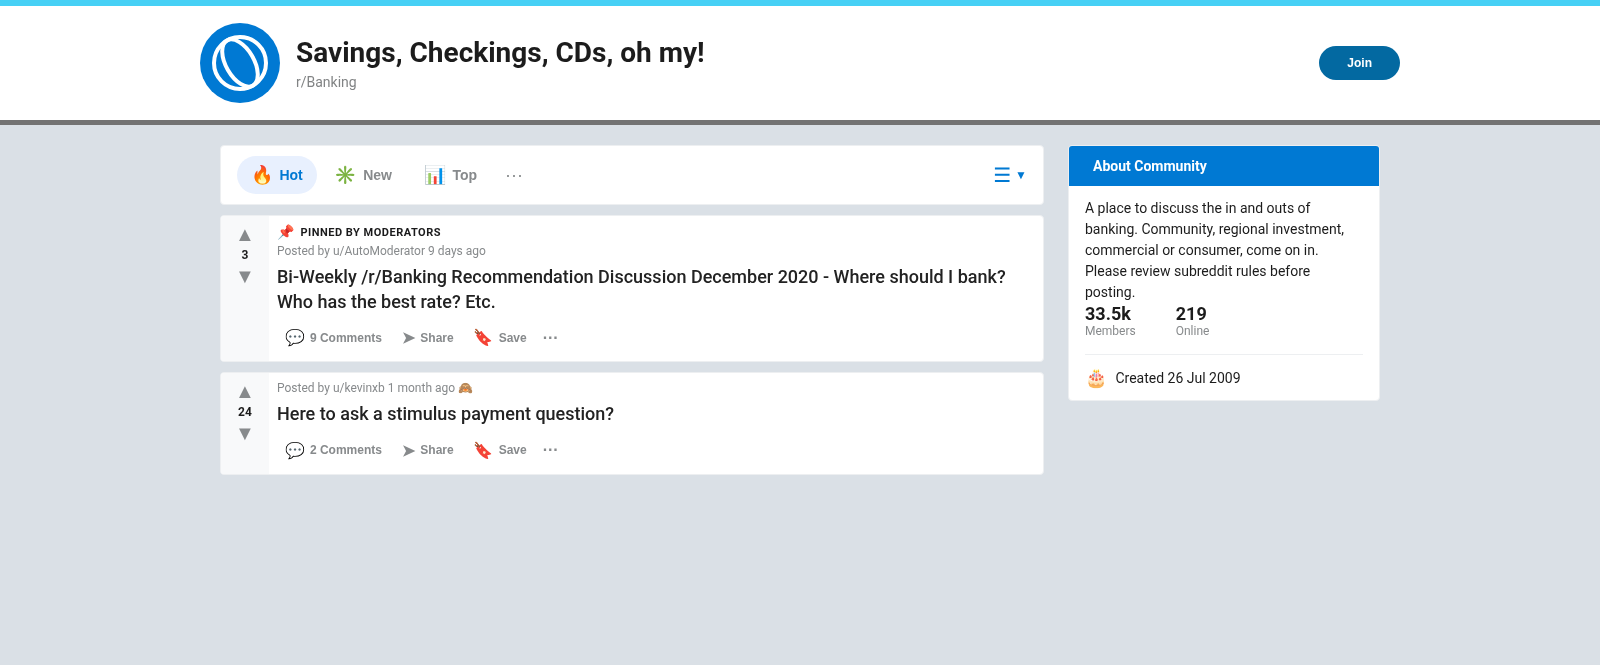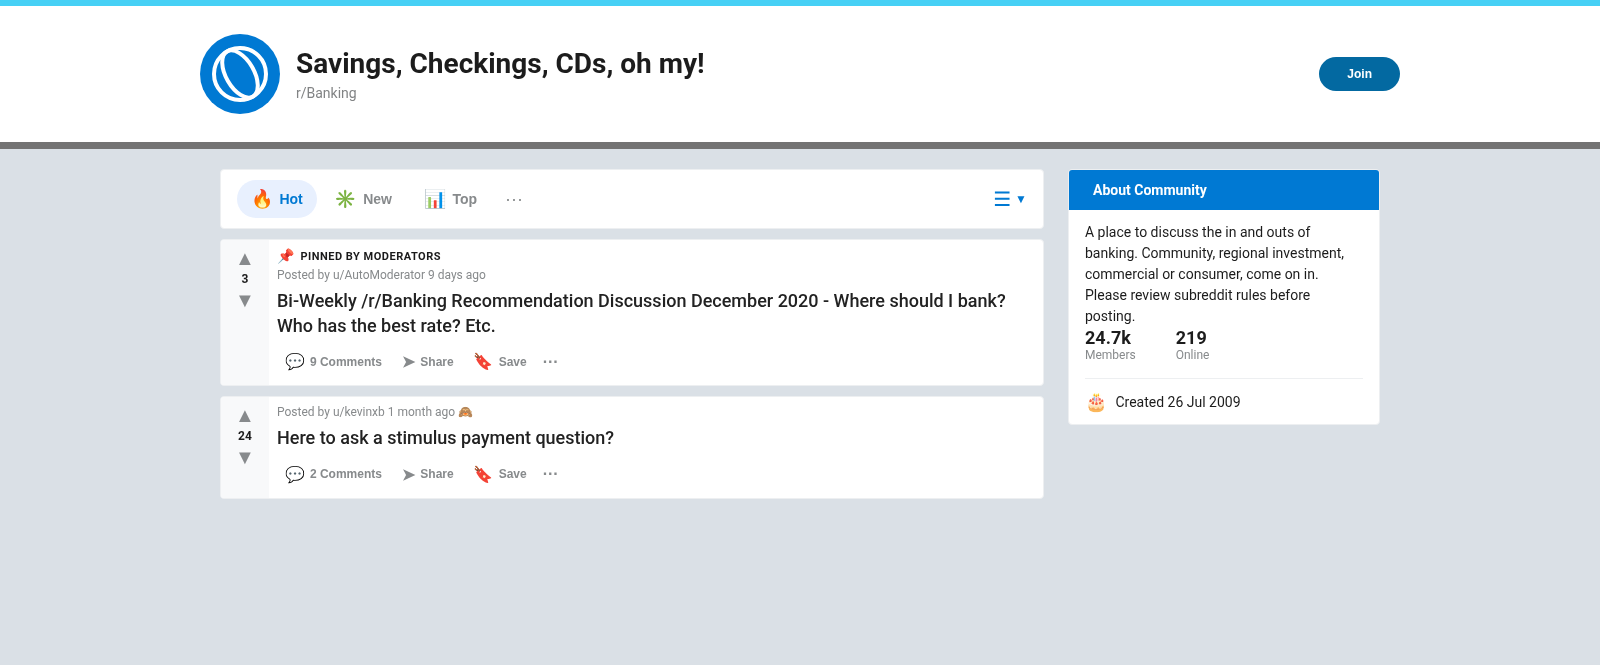--- a/index.html
+++ b/index.html
@@ -1,22 +1,22 @@
 <!DOCTYPE html>
 <html><head>
   <meta charset="utf-8">
   <style>
     * { box-sizing: border-box; margin: 0; padding: 0; }
     body { font-family: -apple-system, BlinkMacSystemFont, 'Segoe UI', Roboto, sans-serif; background: #dae0e6; }
 
     
     .header {
       background: #ffffff;
-      border-bottom: 7px solid #737373;
-      padding: 12px 20px;
+      border-bottom: 5px solid #737373;
+      padding: 1px 20px;
     }
     .header-inner {
       display: flex;
       align-items: center;
       padding: 16px 0;
       gap: 16px;
       max-width: 1200px;
       margin: 0 auto;
     }
     .community-logo {
@@ -396,21 +396,21 @@
 
   <div class="sidebar">
     <div class="about-card">
       <div class="about-header">
         <div class="about-header-title">About Community</div>
       </div>
       <div class="about-body">
         <p class="about-description">A place to discuss the in and outs of banking. Community, regional investment, commercial or consumer, come on in. Please review subreddit rules before posting.</p>
         <div class="stats-row">
           <div class="stat-item">
-            <div class="stat-value">24.7k</div>
+            <div class="stat-value">33.5k</div>
             <div class="stat-label">Members</div>
           </div>
           <div class="stat-item">
             <div class="stat-value">219</div>
             <div class="stat-label">Online</div>
           </div>
         </div>
         <hr class="divider">
         <div class="created-row">
           <span class="cake-icon">🎂</span>

